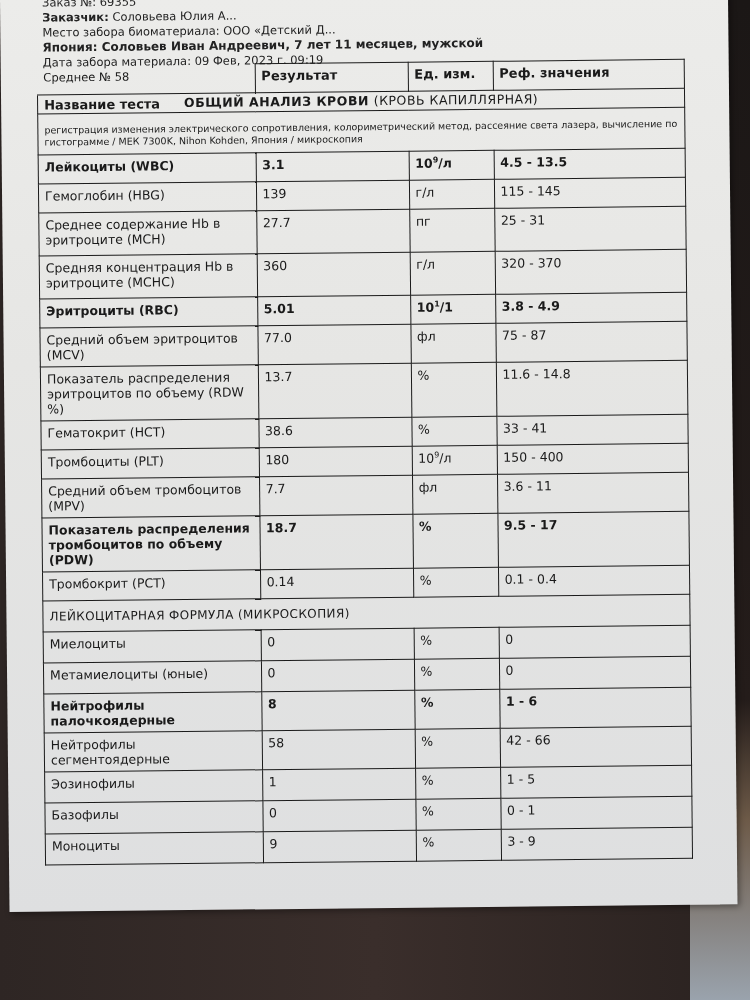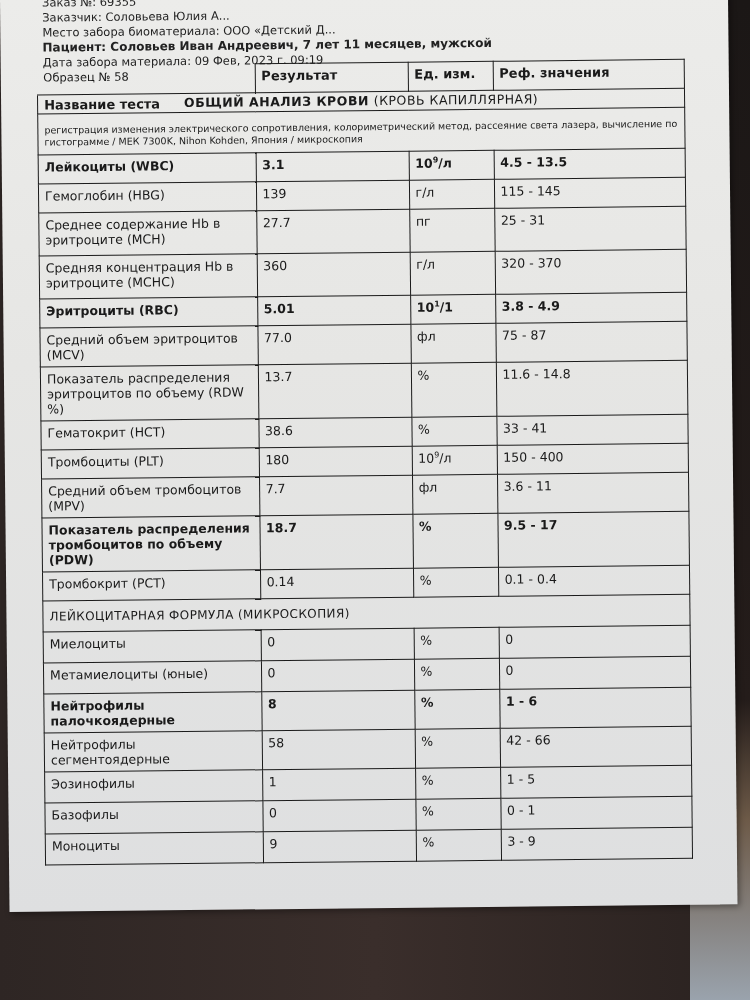--- a/index.html
+++ b/index.html
@@ -14,21 +14,21 @@
   }
   .paper {
     position:absolute; left:0; top:0; width:728px; height:912px;
     background: linear-gradient(180deg, #ececea 0%, #e6e6e4 40%, #dedfe0 100%);
     transform-origin: 0 0;
     transform: rotate(-0.6deg);
     box-shadow: 2px 2px 6px rgba(0,0,0,0.4);
   }
   .header { position:absolute; left:42px; top:-4px; width:560px; color:#222; }
   .hline { font-size:11.5px; line-height:15px; white-space:nowrap; }
-  .hline b { font-weight:normal; }
+  .hline b { font-weight:bold; }
   .hline.bold { font-weight:bold; font-size:12px; }
 
   table.res {
     position:absolute; left:36px; top:50px; width:648px;
     border-collapse:collapse; color:#1a1a1a; font-size:12.5px;
   }
   table.res td, table.res th {
     border:1.6px solid #1b1b1b; padding:4px 6px; vertical-align:top; text-align:left;
   }
   table.res th { font-weight:bold; font-size:13px; }
@@ -56,35 +56,35 @@
     </div>
     <div class="hline">
       <b>Заказчик:</b>
       <span>Соловьева Юлия А...</span>
     </div>
     <div class="hline">
       <span>Место забора биоматериала:</span>
       <span>ООО «Детский Д...</span>
     </div>
     <div class="hline bold">
-      <span>Пациент:</span>
+      <span>Япония:</span>
       <span>Соловьев Иван Андреевич, 7 лет 11 месяцев, мужской</span>
     </div>
     <div class="hline">
       <span>Дата забора материала:</span>
       <span>09 Фев, 2023 г. 09:19</span>
     </div>
   </div>
 
   <table class="res" style="top:66px;">
     <tbody>
         <tr>
       <th class="col1 name" style="border-top:none;border-left:none;">
         <div style="font-weight:normal;font-size:11.5px;margin-bottom:6px;">
-          <span>Образец №</span>
+          <span>Среднее №</span>
           <span>58</span>
         </div>
       </th>
       <th class="col2">Результат</th>
       <th class="col3">Ед. изм.</th>
       <th>Реф. значения</th>
     </tr>
     <tr>
       <td colspan="4" style="padding:2px 6px;">
         <div class="b" style="font-size:13px;">Название теста</div>

